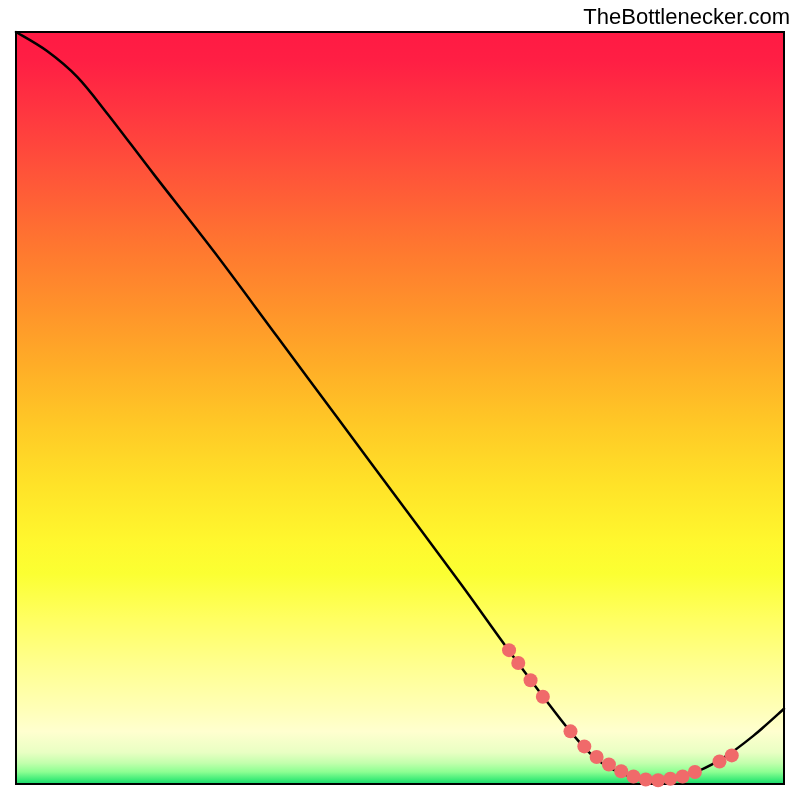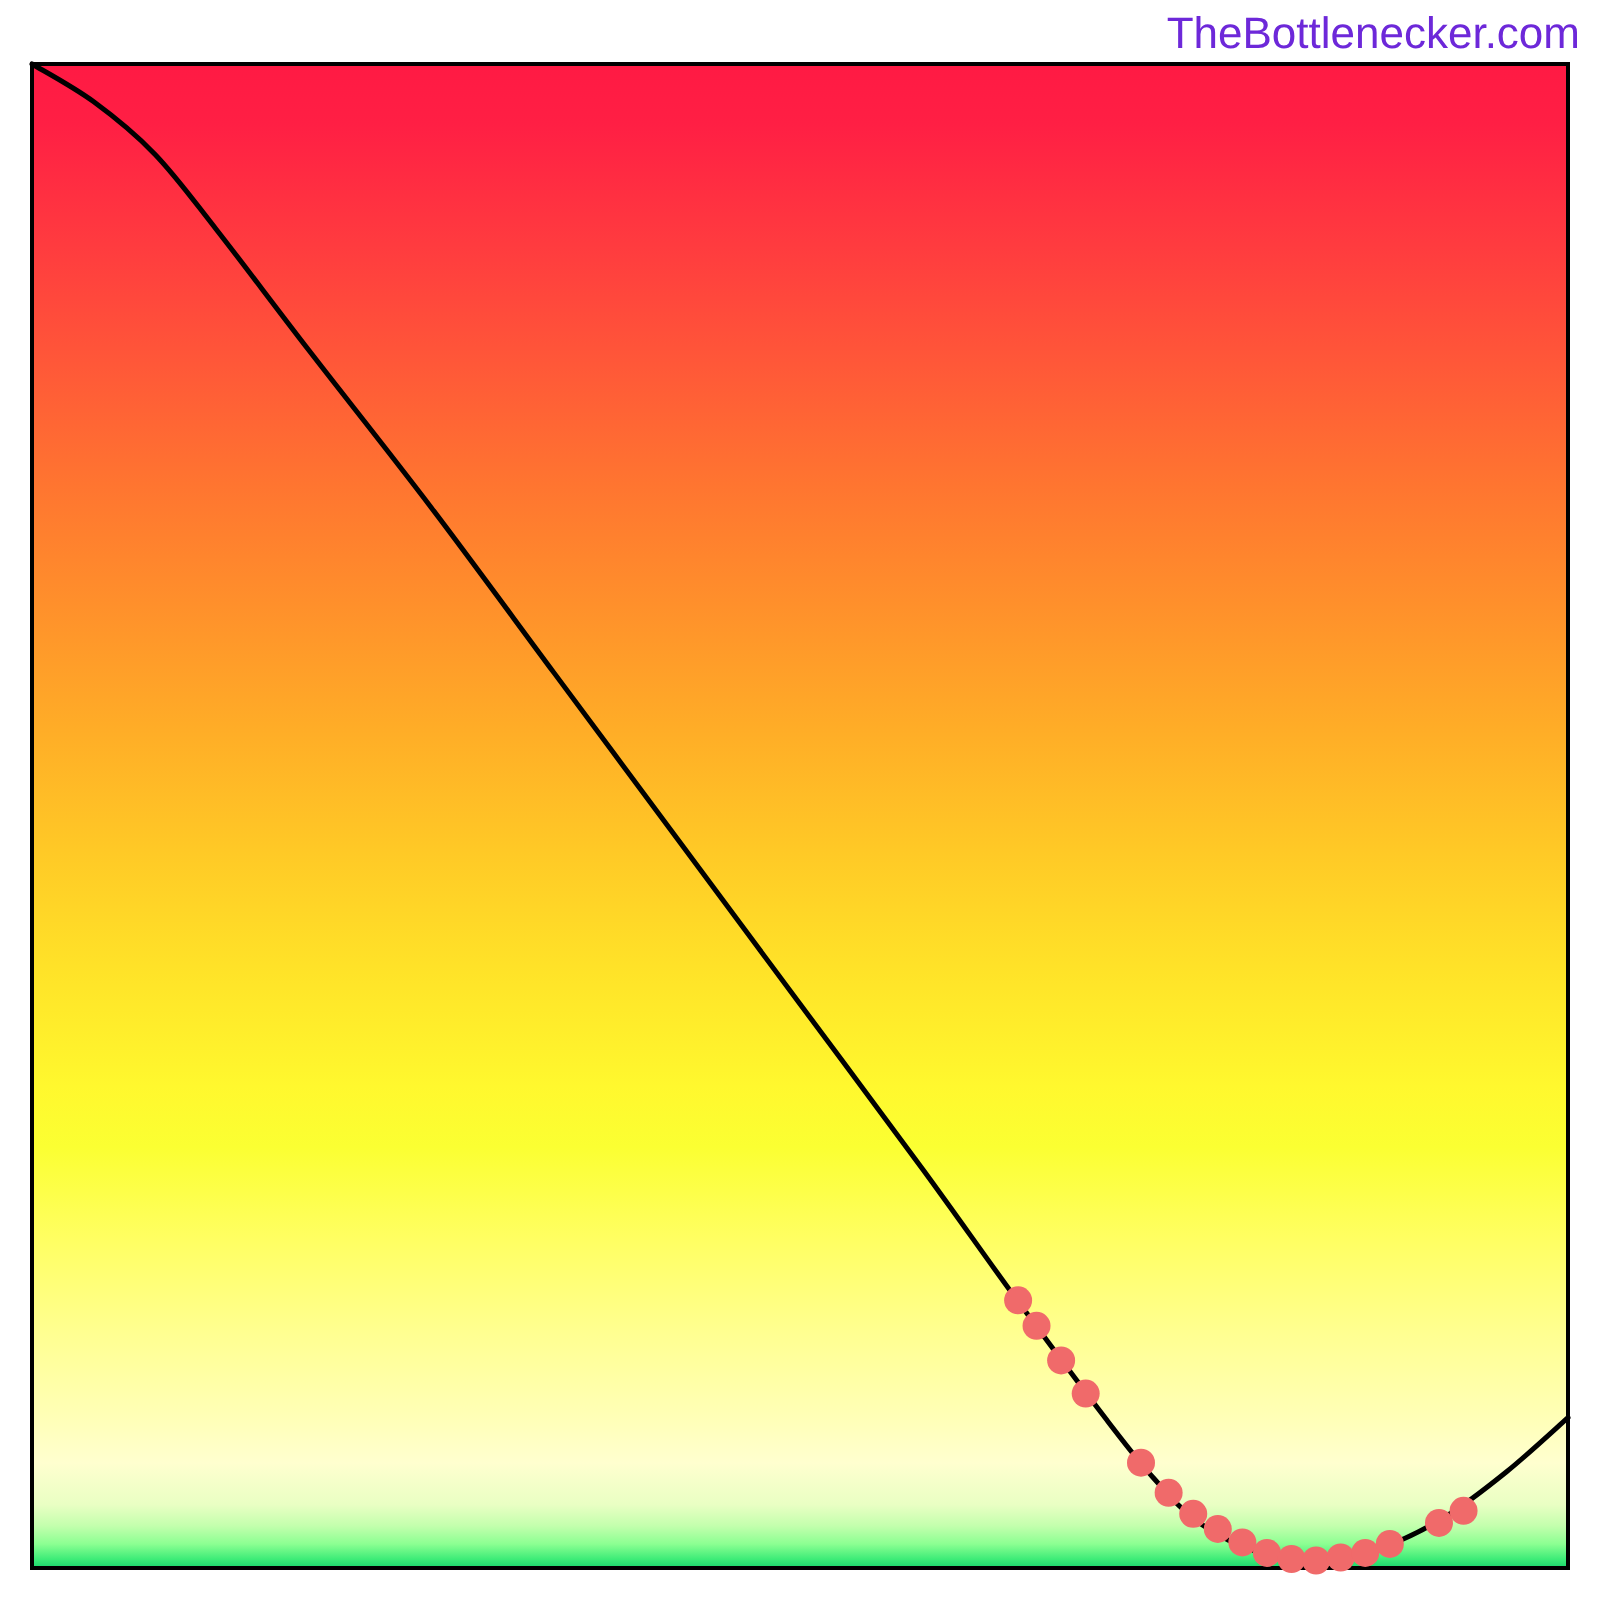--- a/index.html
+++ b/index.html
@@ -14,21 +14,21 @@
   .wrap {
     position: relative;
     width: 800px;
     height: 800px;
   }
   .attrib {
     position: absolute;
     top: 4px;
     right: 10px;
     font-size: 22px;
-    color: #6d28d9;
+    color: #000000;
     font-weight: 400;
     white-space: nowrap;
     z-index: 5;
   }
   svg {
     display: block;
   }
 </style>
 </head>
 <body>

